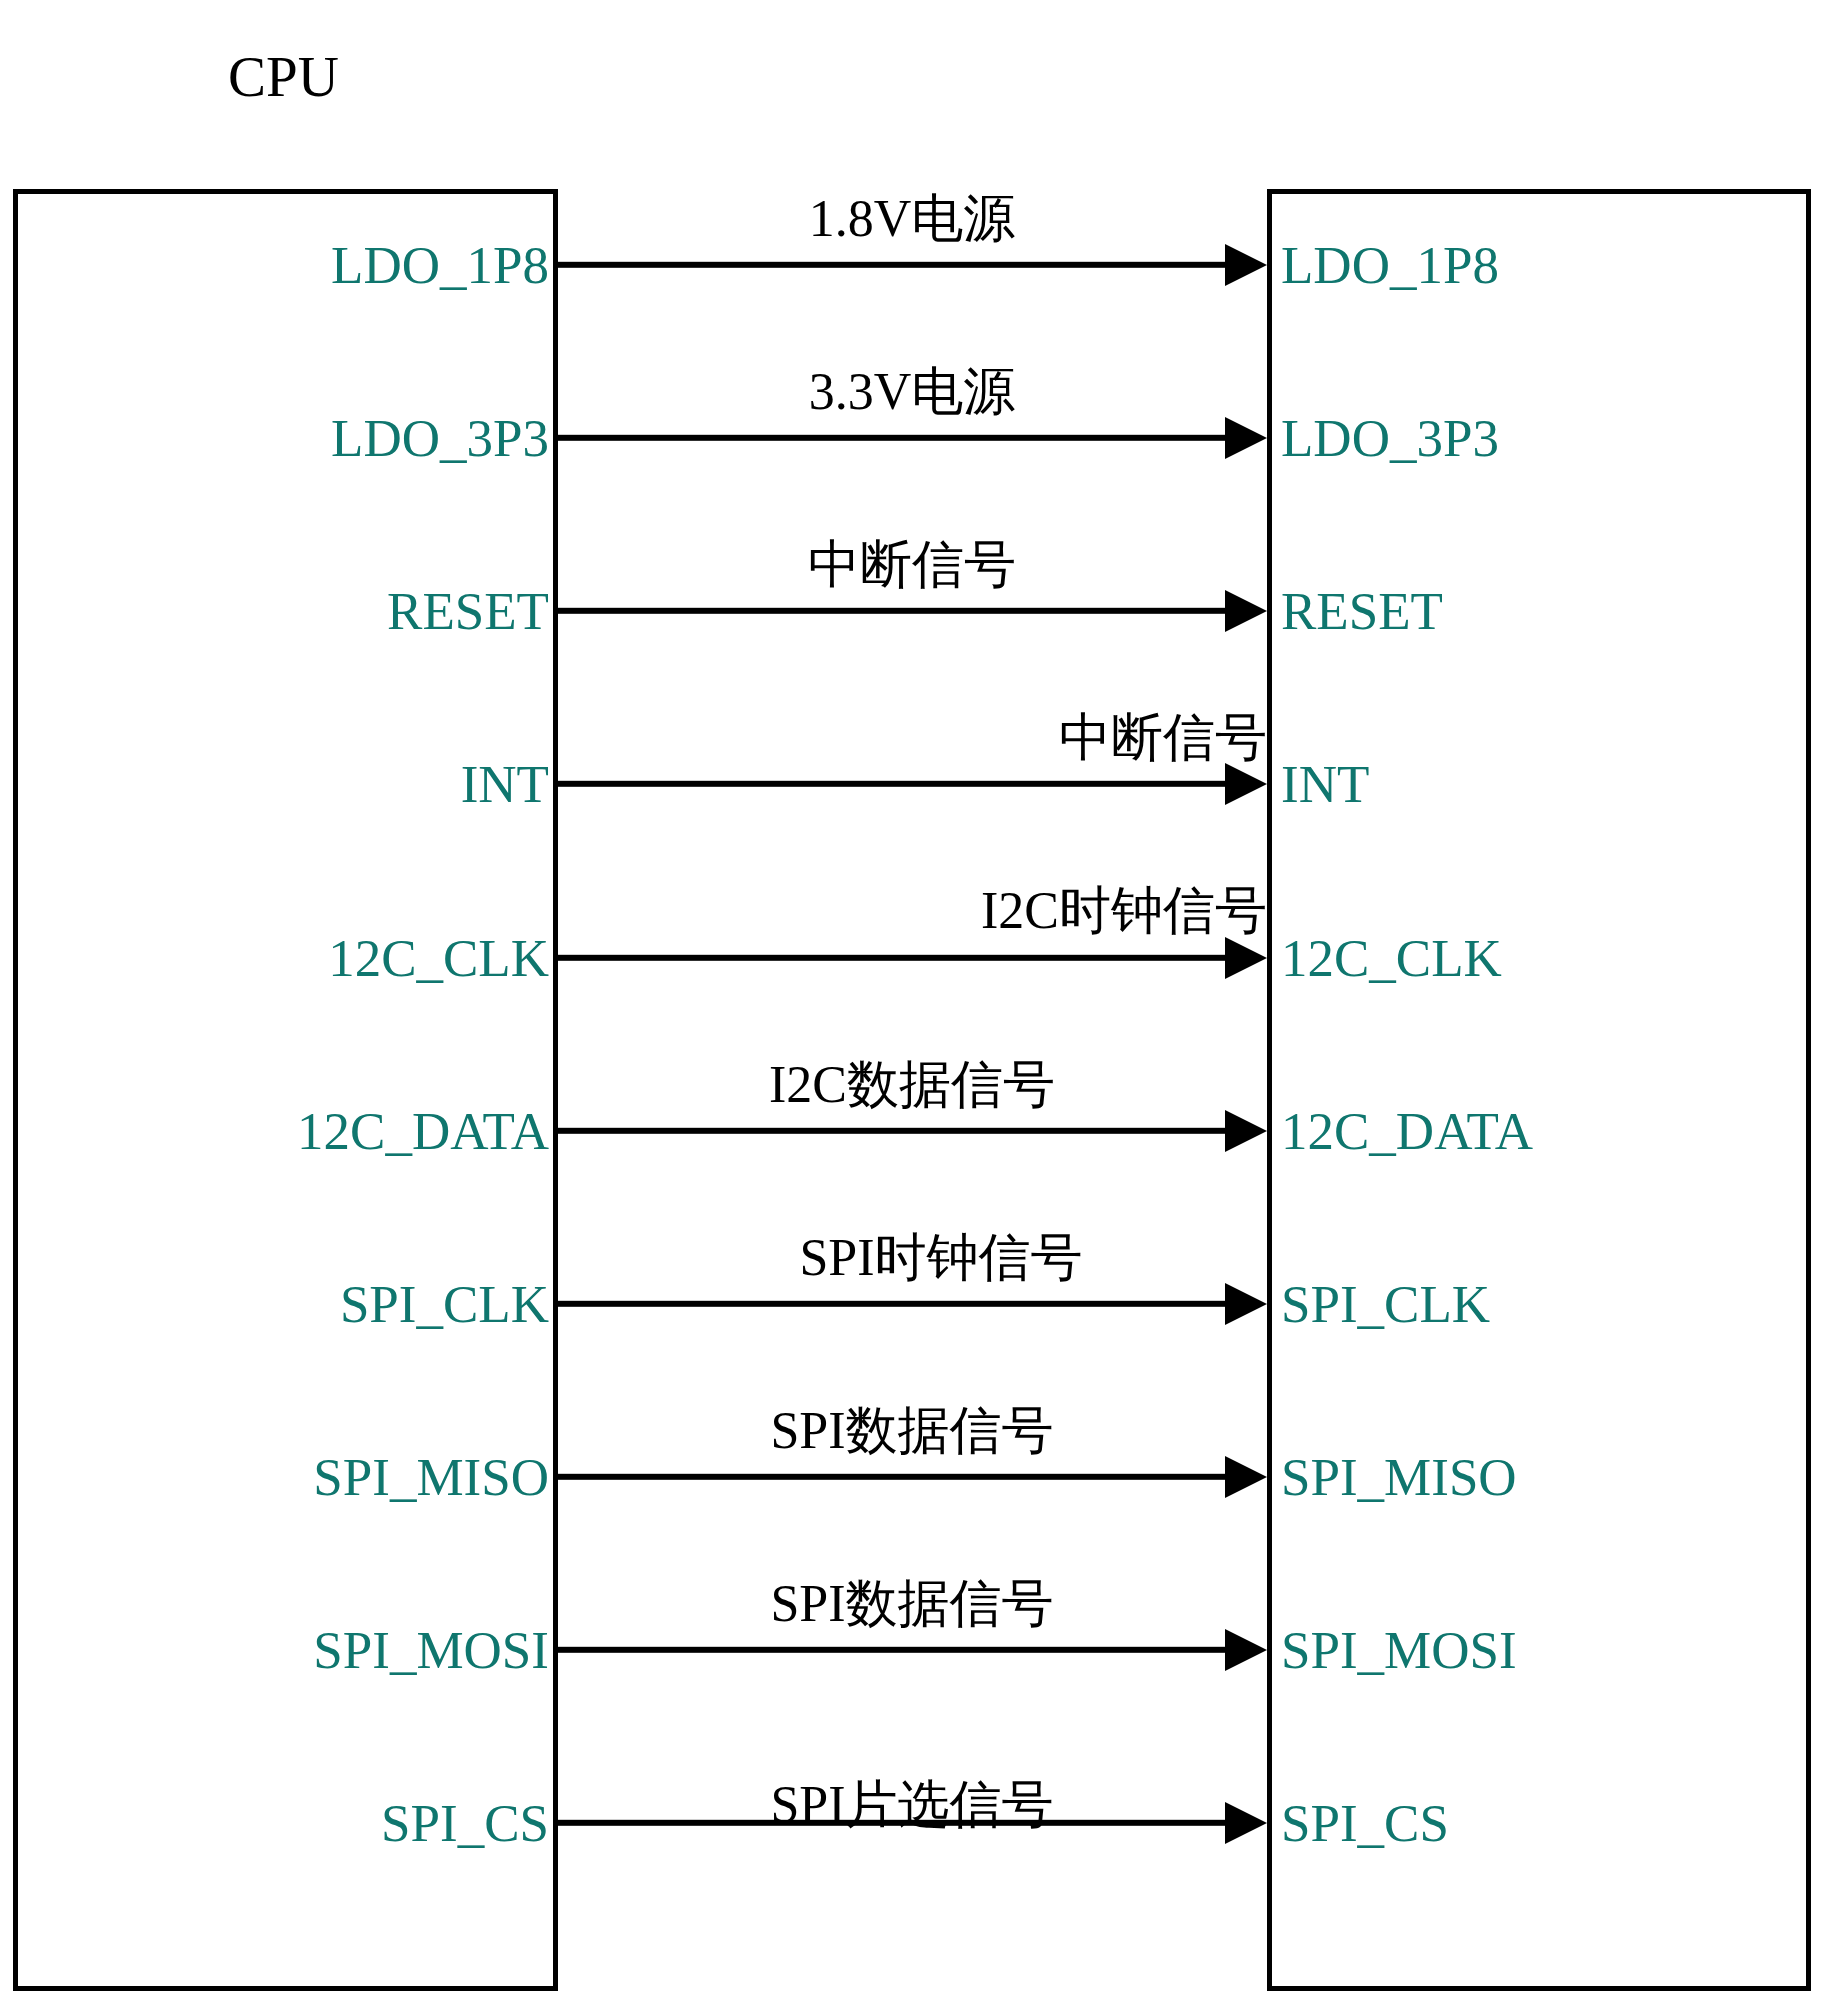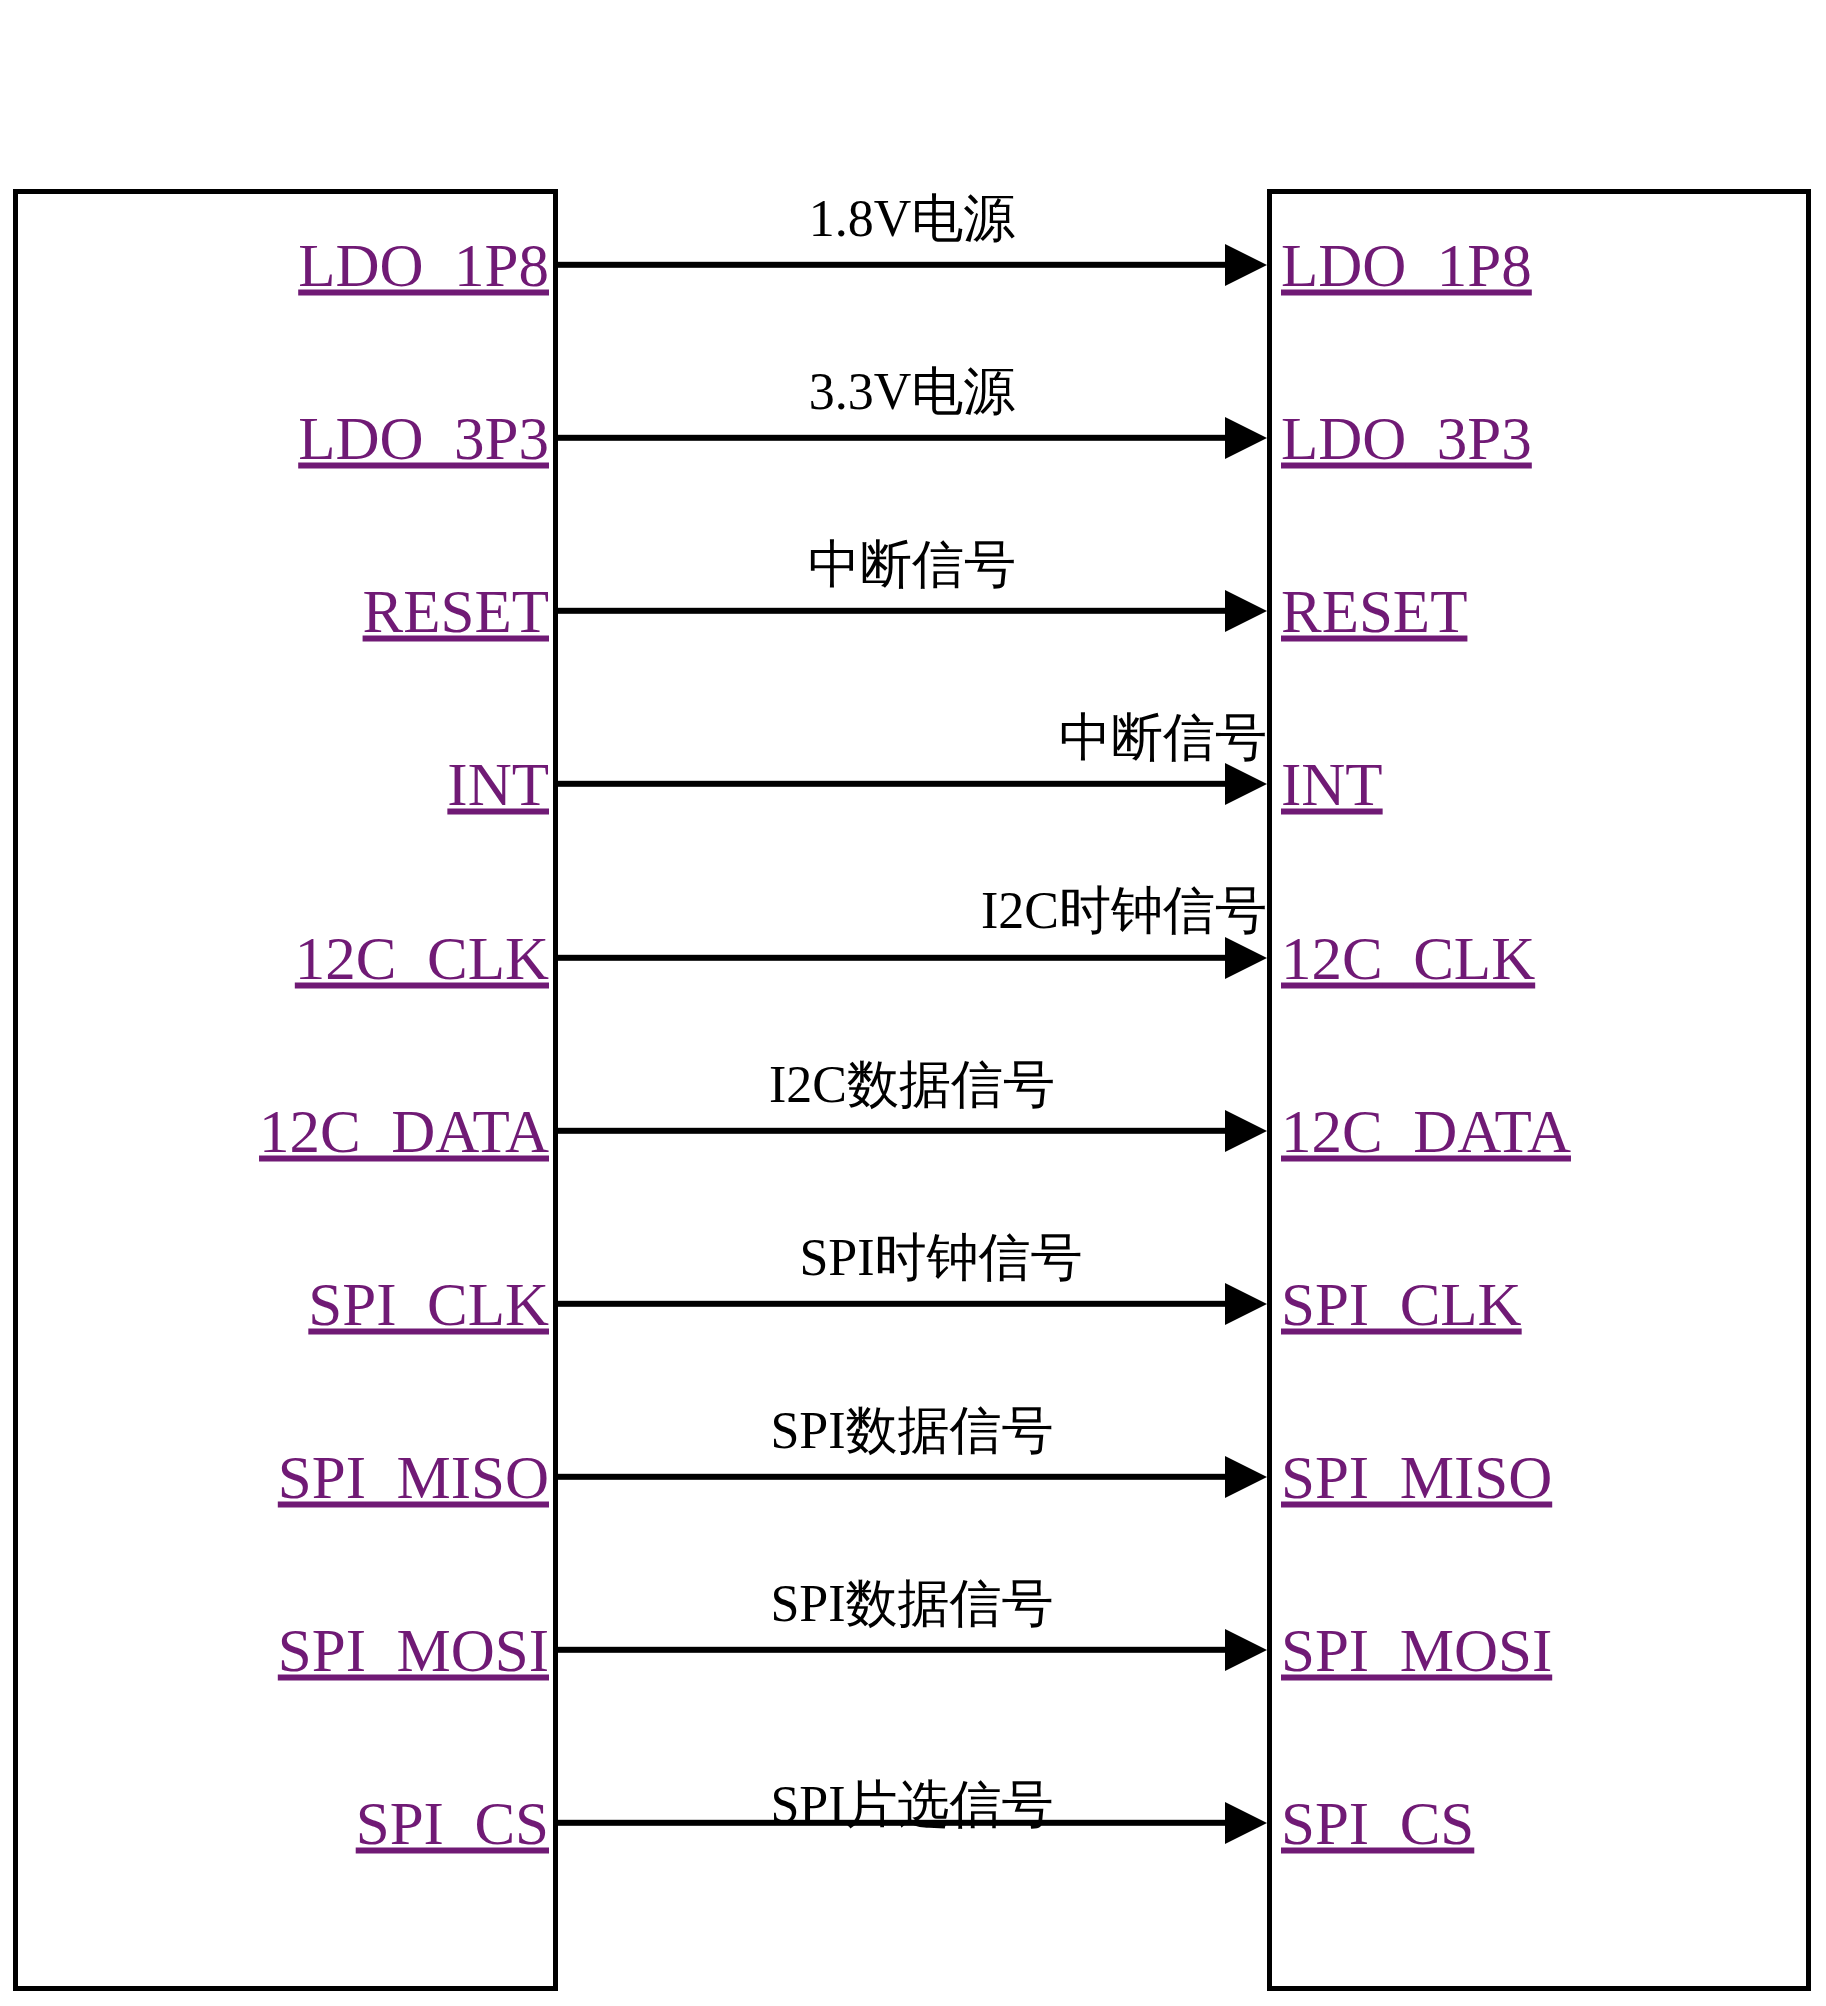--- a/index.html
+++ b/index.html
@@ -36,26 +36,25 @@
     border: 5.5px solid #000000;
     box-sizing: border-box;
     background: #ffffff;
   }
   #block-cpu { left: 12.8px;   top: 189px; width: 545px; height: 1802px; }
   #block-ic  { left: 1267px; top: 189px; width: 544px; height: 1802px; }
 
   
   .pin-label {
     position: absolute;
-    font-size: 61px;
+    font-size: 53px;
     line-height: 1;
     white-space: nowrap;
-    color: #701a75;
+    color: #0f766e;
     transform: translateY(-50%);
-    text-decoration: underline;
   }
   .pin-left  { right: 1278px; text-align: right; }
   .pin-right { left: 1281px;  text-align: left;  }
 
   
   .wire {
     position: absolute;
     height: 6.4px;
     background: #000000;
     transform: translateY(-50%);
@@ -79,20 +78,21 @@
     color: #000;
     text-align: center;
     transform: translateY(-100%);
   }
 </style>
 </head>
 <body>
 
 <div id="canvas">
 
+  <div class="title" id="title-cpu">CPU</div>
 
 
   <div class="block" id="block-cpu"></div>
   <div class="block" id="block-ic"></div>
 
   <div id="signal-layer">
       <div class="pin-label pin-left" style="top: 265px;">LDO_1P8</div>
       <div class="wire" style="left: 557px; width: 673px; top: 265px;"></div>
       <div class="arrowhead" style="left: 1225px; top: 265px;"></div>
       <div class="wire-label" style="left: 557px; width: 710px; top: 245px;">1.8V电源</div>

